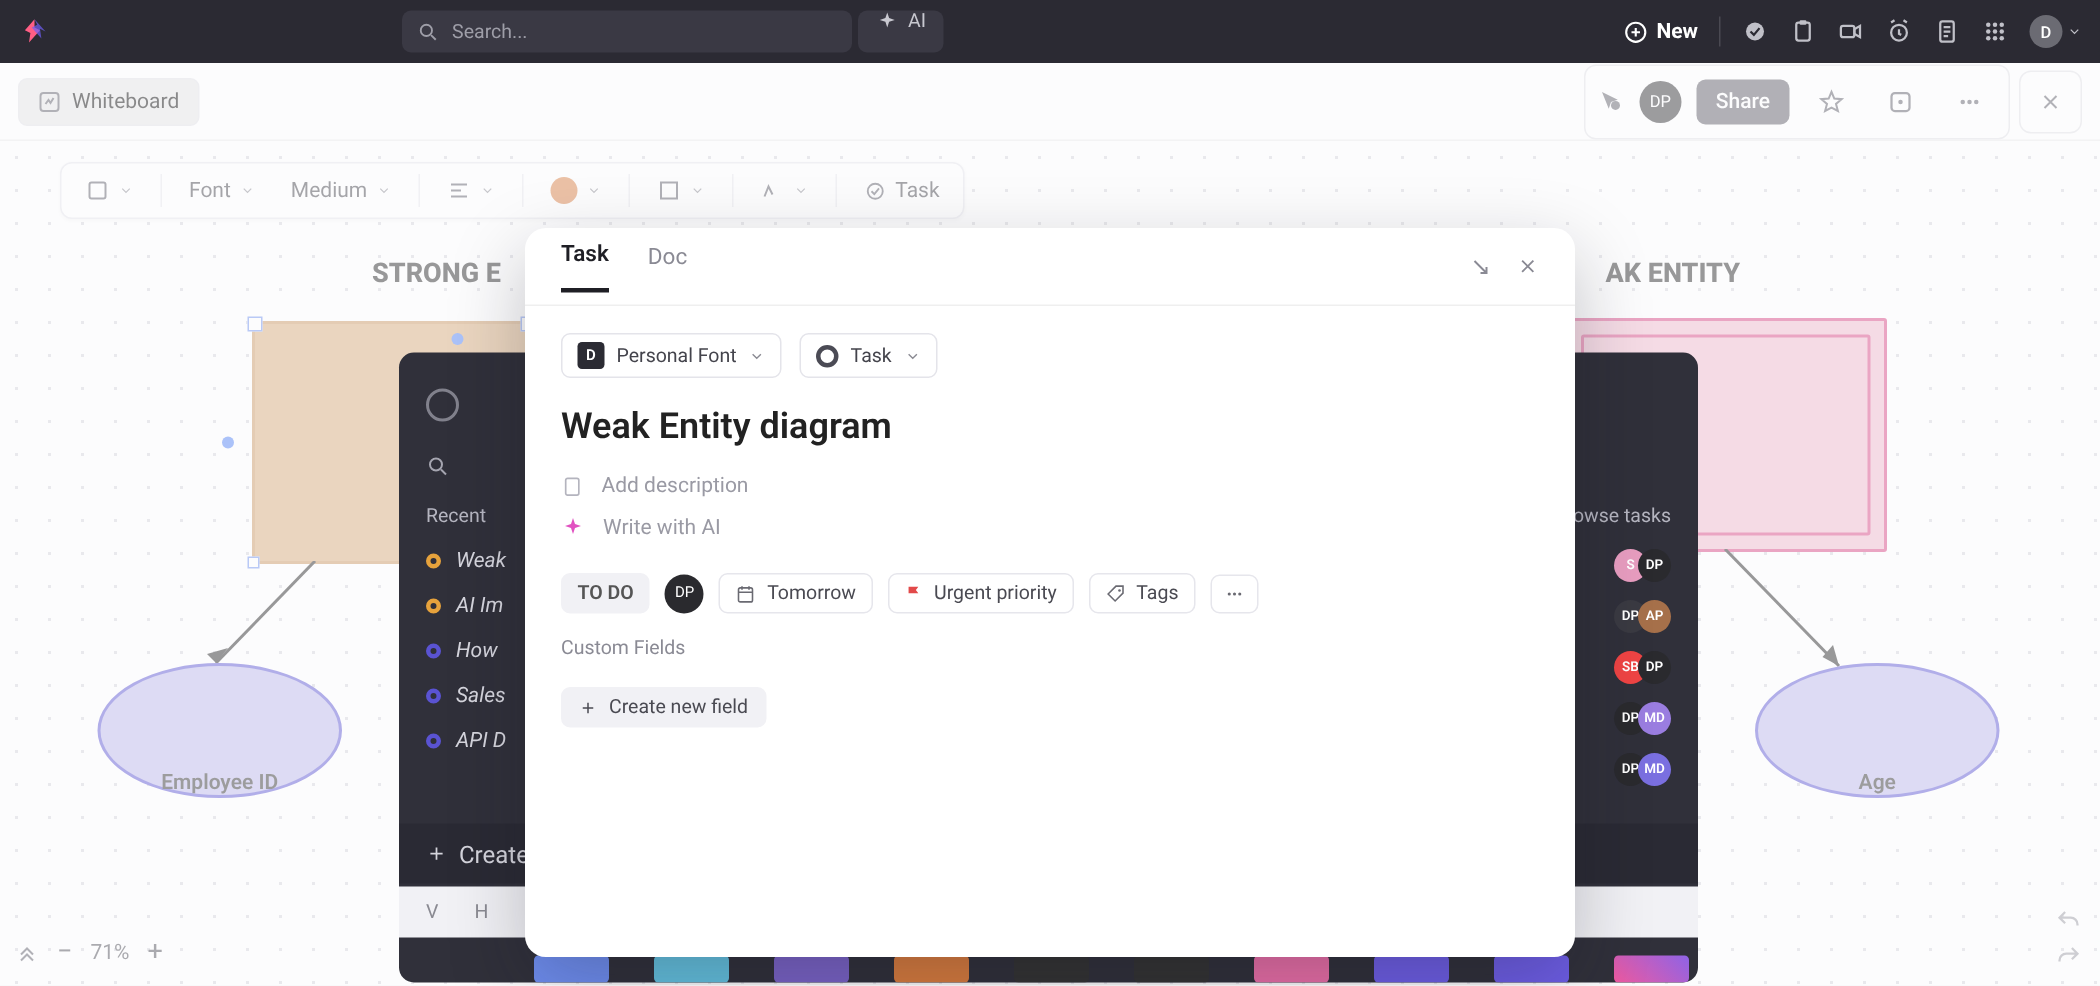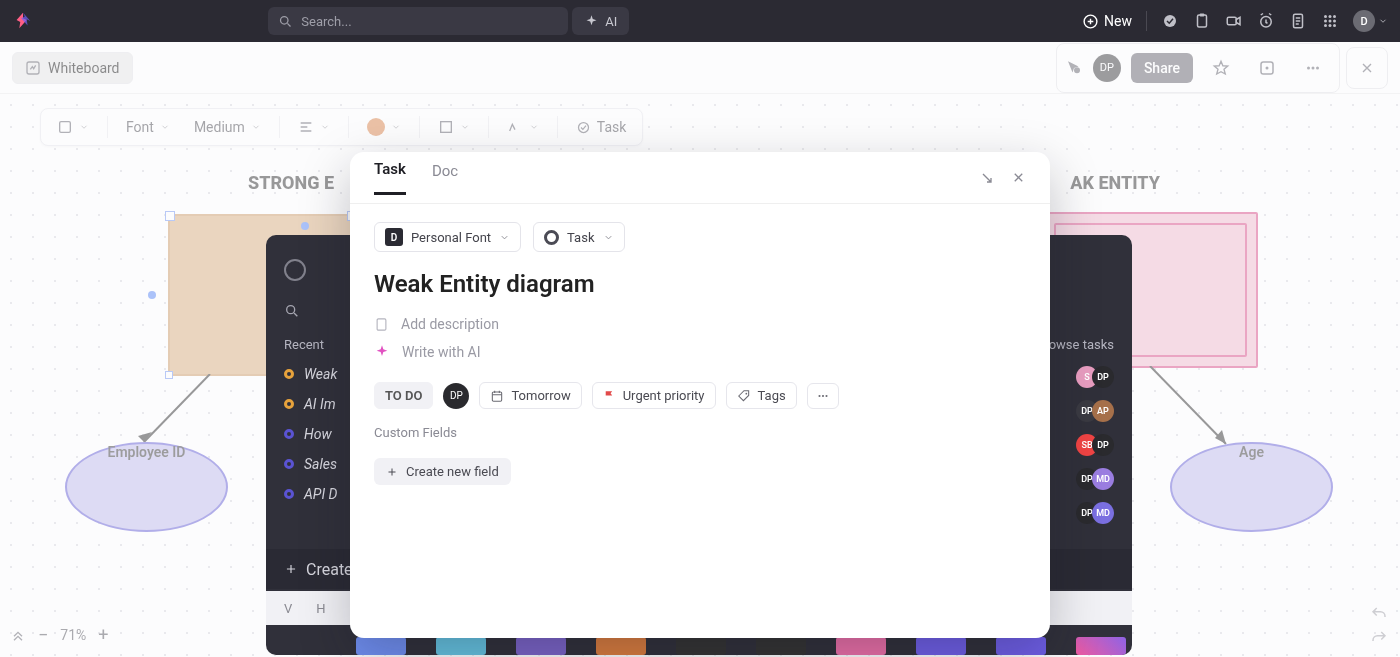--- a/index.html
+++ b/index.html
@@ -2,23 +2,23 @@
 <html><head>
 <meta charset="utf-8">
 <style>
 * { margin:0; padding:0; box-sizing:border-box; font-family:-apple-system,BlinkMacSystemFont,"Segoe UI",Roboto,sans-serif; }
 body { width:1400px; height:657px; overflow:hidden; background:#f5f5f5; position:relative; }
 
 .topbar { height:42px; background:#2b2a33; display:flex; align-items:center; padding:0 12px; color:#fff; }
 .logo { width:22px; height:22px; margin-right:8px; }
 .search-wrap { margin-left:auto; margin-right:auto; display:flex; align-items:center; gap:4px; }
 .search-box { width:300px; height:28px; background:#3a3944; border-radius:6px; display:flex; align-items:center; padding:0 10px; color:#9e9ea8; font-size:13px; }
-.ai-chip { height:28px; padding:0 12px; background:#3a3944; border-radius:6px; display:flex; align-items:center; gap:6px; color:#c8c8d0;font-size:13px; }
+.ai-chip { height:28px; padding:0 12px; background:#3a3944; border-radius:6px; display:flex; gap:6px; color:#c8c8d0;font-size:13px; }
 .top-right { display:flex; align-items:center; gap:14px; margin-left:auto; }
-.top-right .new-btn { display:flex; align-items:center; gap:5px; font-size:14px; font-weight:400; color:#fff; cursor:pointer;}
+.top-right .new-btn { display:flex; align-items:center; gap:5px; font-size:14px; font-weight:700; color:#fff; cursor:pointer;}
 .divider-v { width:1px; height:20px; background:#4a4952; }
 .tb-icon { width:18px; height:18px; color:#c0c0c8; cursor:pointer; display:flex; }
 .avatar-small { width:22px; height:22px; border-radius:50%; background:#6b6b73; color:#fff; display:flex;align-items:center;justify-content:center;font-size:11px; font-weight:500;}
 .avatar-wrap {display:flex;align-items:center;gap:3px;}
 
 .page-bar { height:52px; background:#fefefe; border-bottom:1px solid #eaeaea; display:flex; align-items:center; padding:0 12px; gap:10px; position:relative;}
 .page-title-btn { border:1px solid #e0e0e4; border-radius:6px; padding:7px 12px; display:flex; align-items:center; gap:7px; font-size:14px; background:#e5e5e5; cursor:pointer;}
 .right-controls { margin-left:auto; display:flex; align-items:center; gap:6px; }
 .right-group { background:#fff; border:1px solid #e1e1e5; border-radius:8px; padding:6px 8px; display:flex; align-items:center; gap:10px;}
 .cursor-ico { width:18px;height:18px; }
@@ -39,21 +39,21 @@
 .strong-rect::before, .strong-rect::after{content:""; position:absolute;width:8px;height:8px;border:1px solid #6b8eef;background:#fff;}
 .strong-rect::before{left:-5px;top:-5px;} .strong-rect::after{right:-5px;top:-5px;}
 .sr-handle-bl{position:absolute;left:-5px;bottom:-5px;width:8px;height:8px;border:1px solid #6b8eef;background:#fff;}
 .sr-handle-br{position:absolute;right:-5px;bottom:-5px;width:8px;height:8px;border:1px solid #6b8eef;background:#fff;}
 .sr-dot-top{position:absolute;top:6px;left:50%;transform:translateX(40px);width:8px;height:8px;border-radius:50%;background:#4c7ef5;}
 .sr-dot-left{position:absolute;left:-22px;top:50%;transform:translateY(-4px);width:8px;height:8px;border-radius:50%;background:#4c7ef5;}
 
 .weak-outer{position:absolute; right:142px; top:118px; width:215px;height:156px; border:2px solid #d83e7f; background:#f0b6cb; border-radius:2px;}
 .weak-inner{position:absolute; inset:9px; border:2px solid #d83e7f; border-radius:2px;}
 
-.ell{position:absolute; border:2px solid #5a53d2; background:#bbb6ea; border-radius:50%; display:flex;align-items:flex-start;justify-content:center; font-size:14px; font-weight:600; color:#2c2c2c;width:163px;height:90px;}
+.ell{position:absolute; border:2px solid #5a53d2; background:#bbb6ea; border-radius:50%; display:flex;align-items:flex-end;justify-content:center; font-size:14px; font-weight:600; color:#2c2c2c;width:163px;height:90px;}
 .ell-emp{left:65px; top:348px;}
 .ell-age{right:67px; top:348px;}
 .canvas-title{position:absolute; font-size:18px; font-weight:800; color:#222;}
 .title-strong{left:248px;top:78px;}
 .title-weak{right:240px; top:78px;}
 
 .bottom-left{ position:absolute; bottom:12px; left:10px; display:flex; align-items:center; gap:12px; color:#4a4a52; font-size:14px;}
 .zoom-pill{display:flex;align-items:center;gap:12px;}
 .toolbox{ position:absolute; bottom:6px; left:275px; display:flex; align-items:center; gap:6px;}
 .tool{ width:48px;height:28px;display:flex;align-items:center;justify-content:center;}

